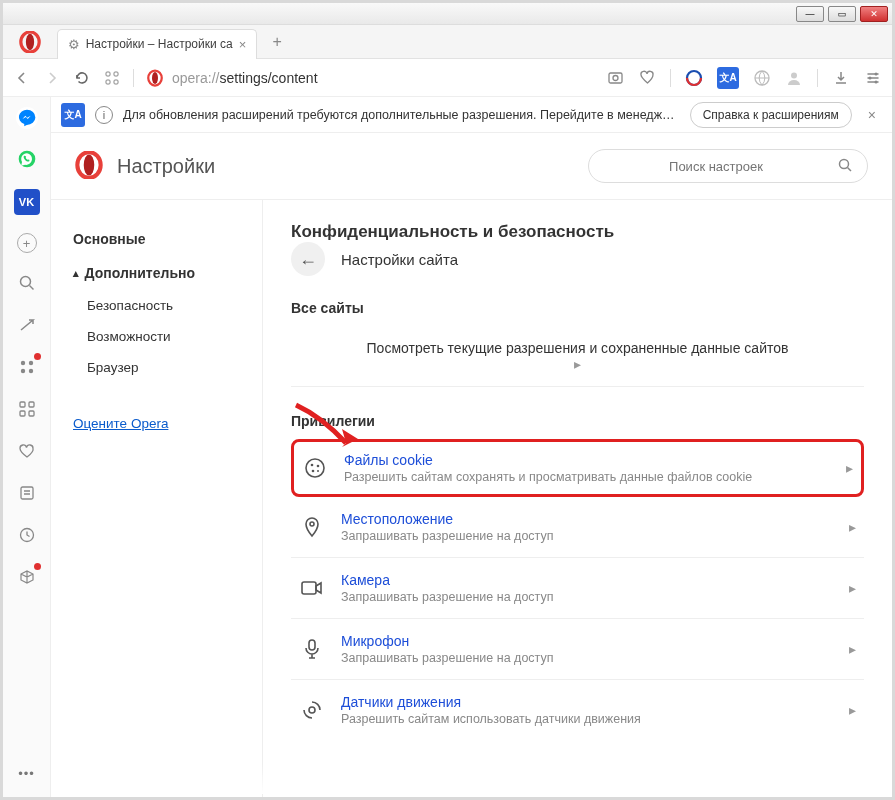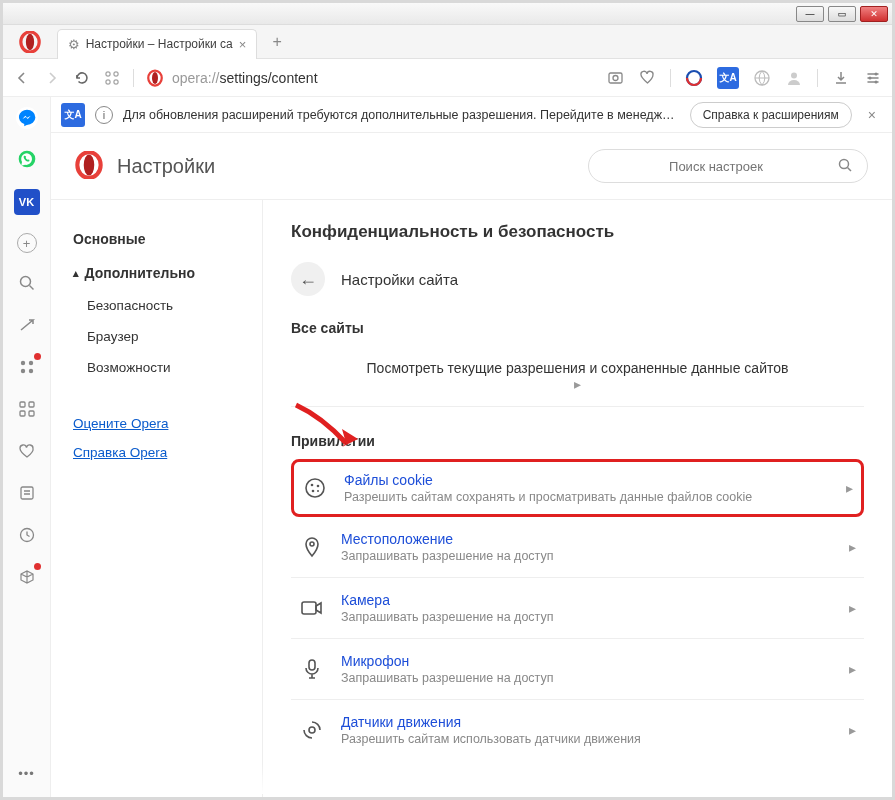--- a/index.html
+++ b/index.html
@@ -64,21 +64,21 @@
 .settings-row { flex: 1; display: flex; border-top: 1px solid #eee; overflow: hidden; }
 .settings-nav { width: 212px; border-right: 1px solid #eee; padding: 22px 0; }
 .nav-item { padding: 9px 22px; font-size: 14px; color: #333; cursor: pointer; }
 .nav-item.bold { font-weight: bold; }
 .nav-item.exp { display: flex; align-items: center; gap: 6px; }
 .nav-sub { padding: 8px 22px 8px 36px; font-size: 13.5px; color: #333; }
 .nav-link { padding: 7px 22px; font-size: 13.5px; color: #0a5bcc; text-decoration: underline; }
 .nav-gap { height: 26px; }
 
 .settings-main { flex: 1; padding: 22px 28px; overflow-y: auto; position: relative; }
-.section-title { font-size: 17px; font-weight: bold; color: #333; margin-bottom: 20px; }
+.section-title { font-size: 17px; font-weight: bold; color: #333; margin-bottom: 0; }
 .back-row { display: flex; align-items: center; gap: 16px; margin-bottom: 24px; }
 .back-btn { width: 34px; height: 34px; border-radius: 50%; background: #f0f0f0; display: flex; align-items: center; justify-content: center; font-size: 18px; color: #555; }
 .back-label { font-size: 15px; color: #333; }
 .subhead { font-size: 14px; font-weight: bold; color: #333; margin: 14px 0 10px; }
 .row-simple { display: flex; align-items: center; justify-content: space-between; padding: 14px 6px; border-bottom: 1px solid #eee; font-size: 14px; color: #333; flex-direction: column; }
 .row-item { display: flex; align-items: center; gap: 16px; padding: 14px 8px; border-bottom: 1px solid #eee; }
 .row-icon { width: 26px; height: 26px; display: flex; align-items: center; justify-content: center; color: #555; }
 .row-texts { flex: 1; }
 .row-title { font-size: 14px; color: #1d4ed8; }
 .row-sub { font-size: 12.5px; color: #888; margin-top: 2px; }
@@ -298,25 +298,24 @@
       </div>
 
       <div class="settings-row">
         <div class="settings-nav">
           <div class="nav-item bold">Основные</div>
           <div class="nav-item bold exp">
             <span style="font-size:11px">▴</span>
             <span>Дополнительно</span>
           </div>
           <div class="nav-sub">Безопасность</div>
+          <div class="nav-sub">Возможности</div>
           <div class="nav-sub">Браузер</div>
-          <div class="nav-sub">Возможности</div>
           <div class="nav-gap"></div>
           <div class="nav-link">Оцените Opera</div>
-          <div class="nav-link">Справка Opera</div>
         </div>
 
         <div class="settings-main">
           <div class="section-title">Конфиденциальность и безопасность</div>
 
           <div class="back-row">
             <div class="back-btn">←</div>
             <div class="back-label">Настройки сайта</div>
           </div>
 

